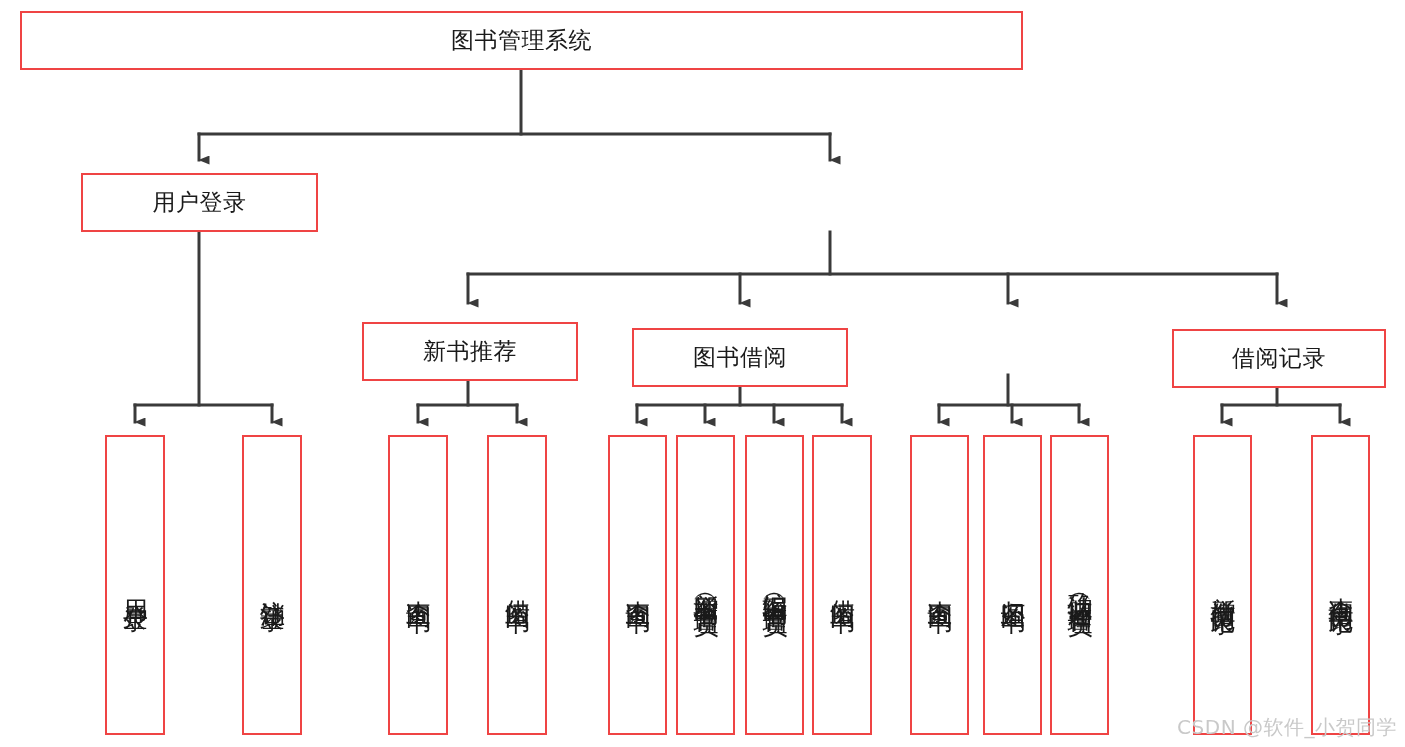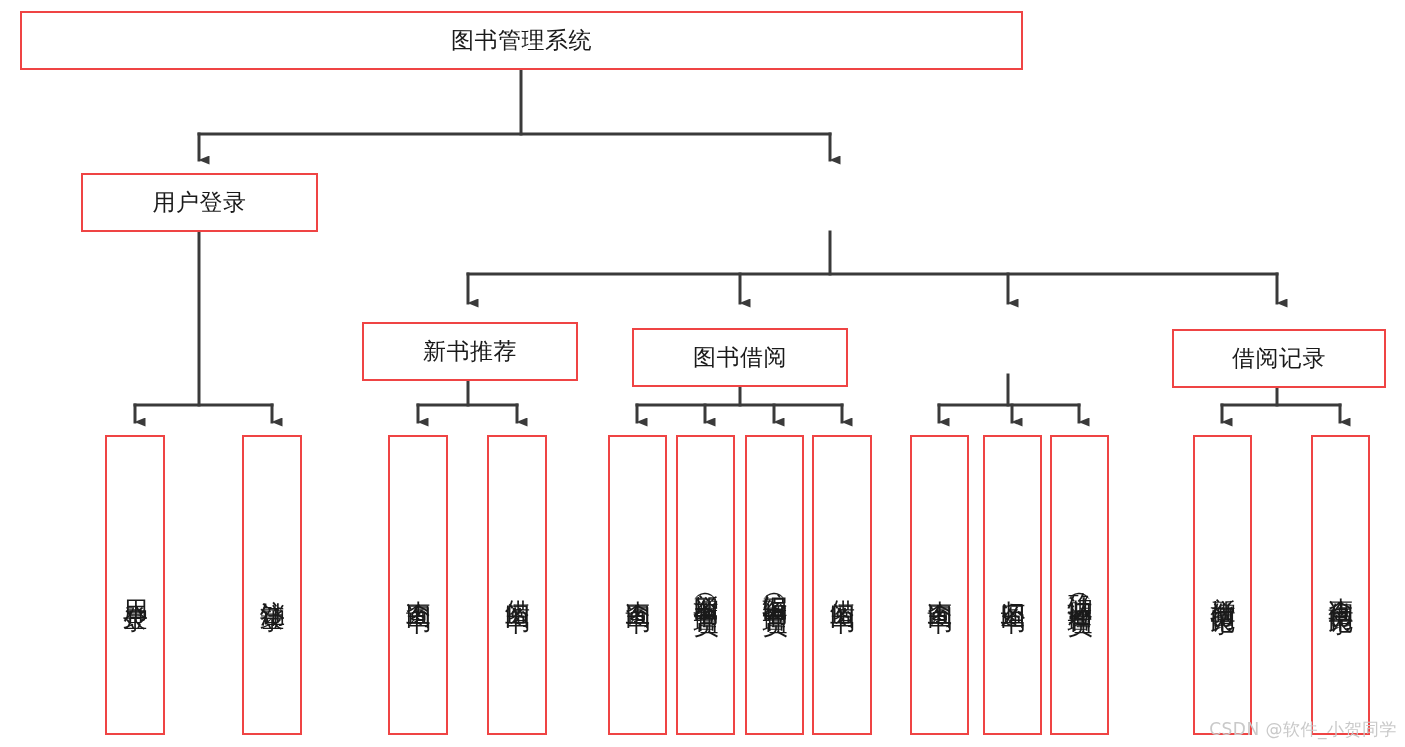--- a/index.html
+++ b/index.html
@@ -57,21 +57,21 @@
     text-orientation: upright;
     font-size: 25px;
     line-height: 1.12;
     letter-spacing: 3px;
     white-space: nowrap;
   }
   #watermark {
     position: absolute;
     right: 8px;
     bottom: 6px;
-    font-size: 17px;
+    font-size: 20px;
     color: #c9c9c9;
     letter-spacing: 0.5px;
     white-space: nowrap;
     pointer-events: none;
   }
 </style>
 </head>
 <body>
 
 <div id="diagram-root">

